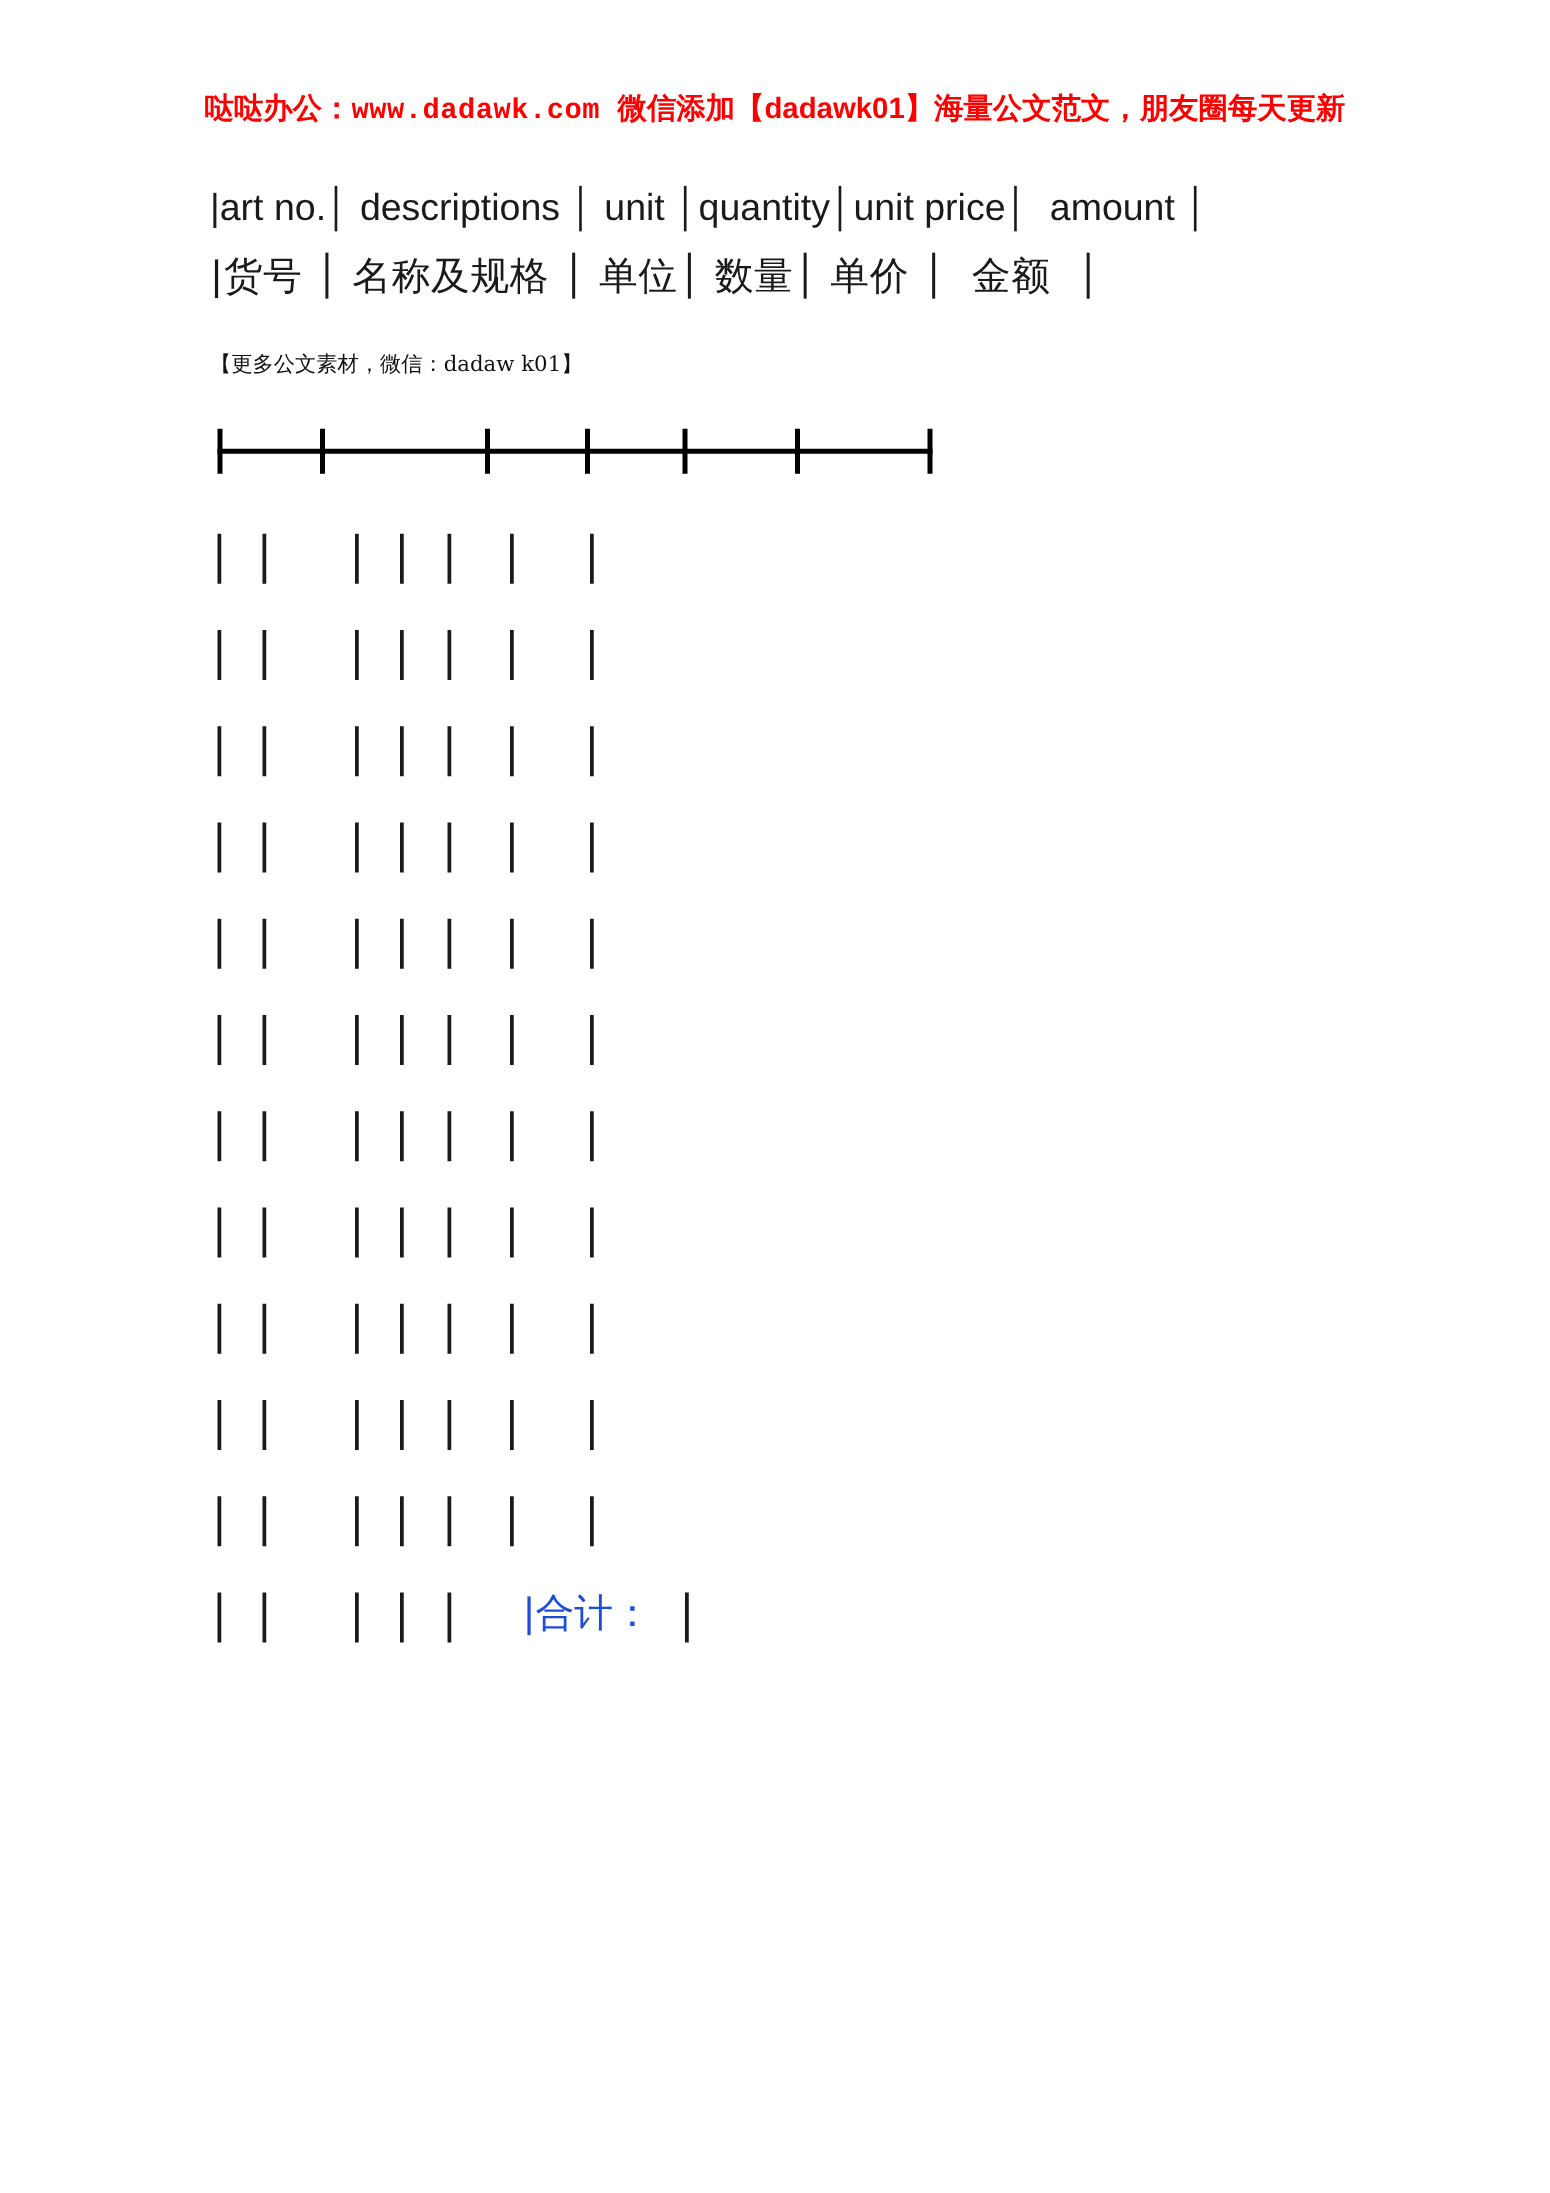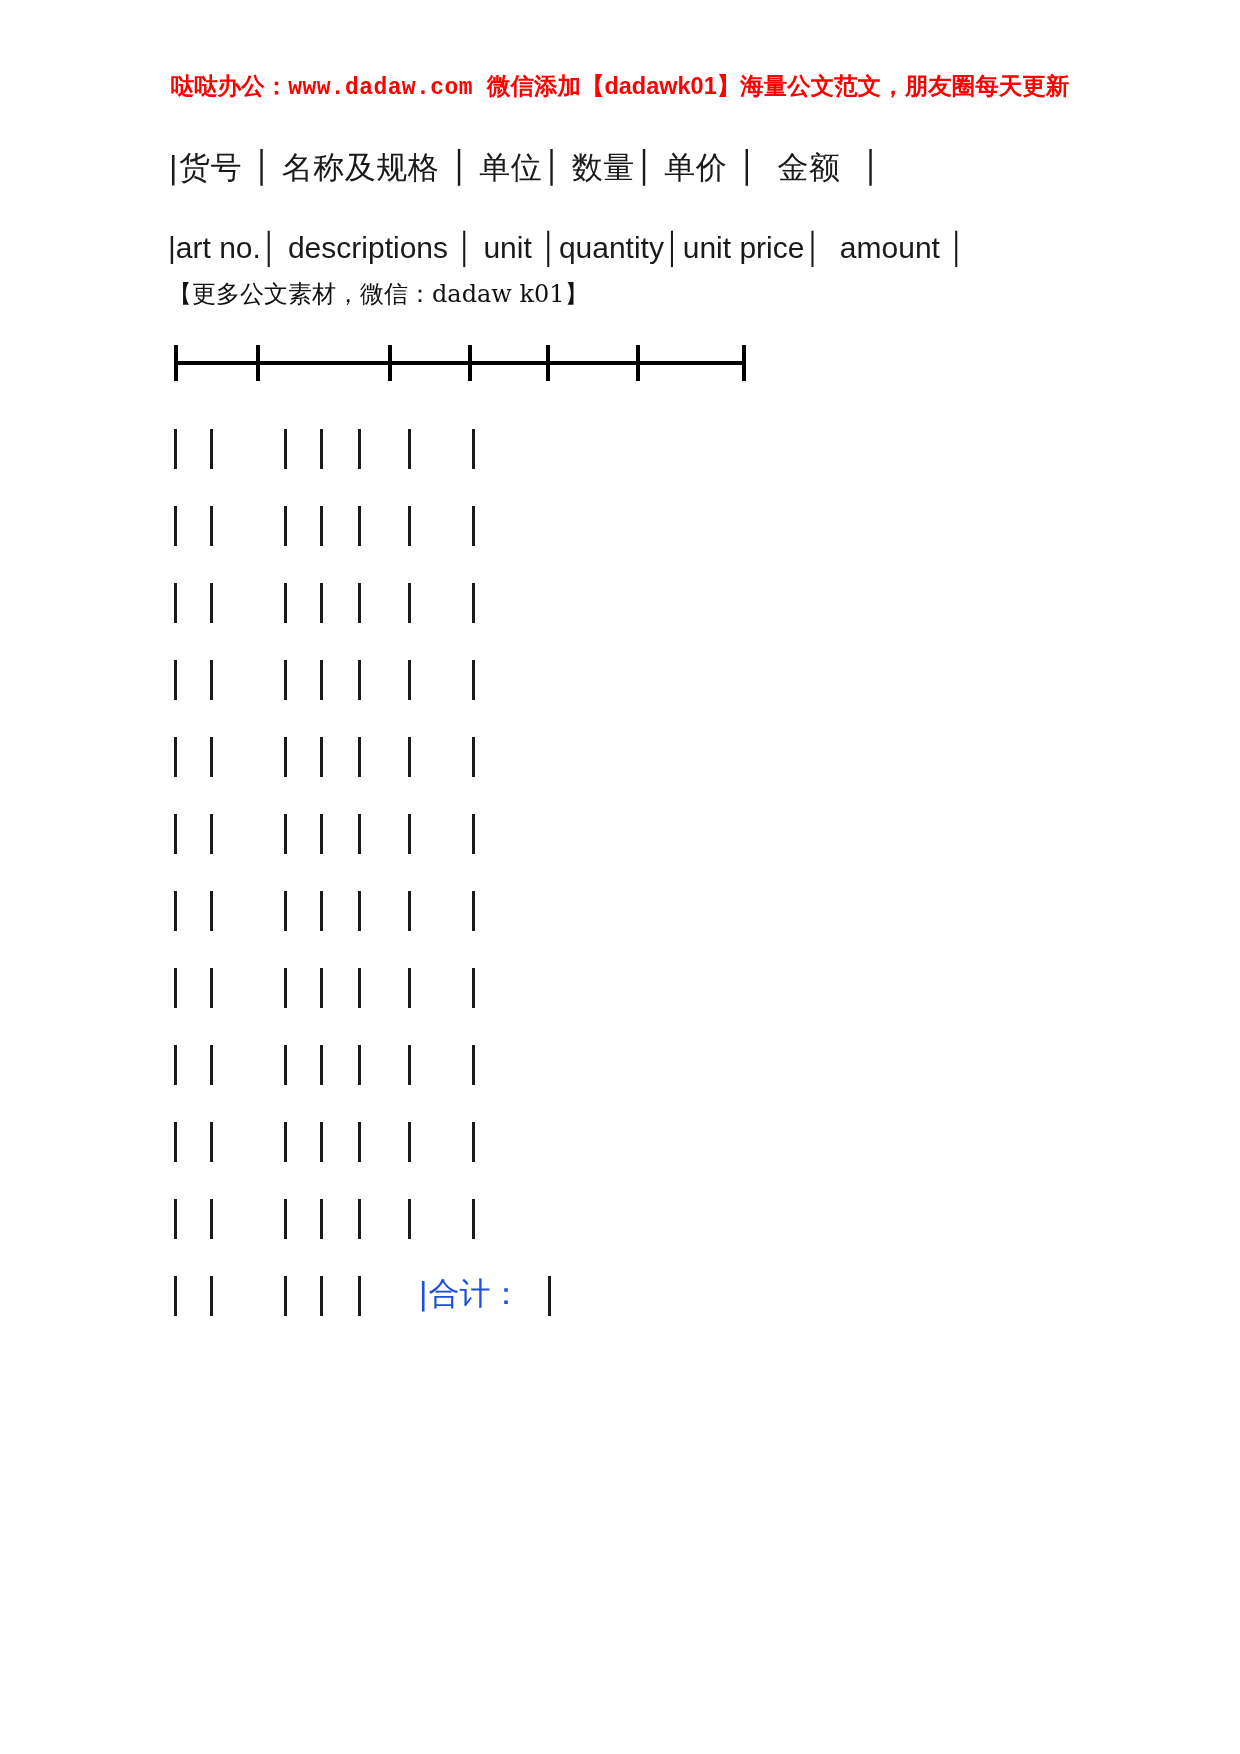--- a/index.html
+++ b/index.html
@@ -81,21 +81,21 @@
   }
   .hdr-en {
     font-size: 30px;
     font-family: "Liberation Sans", "DejaVu Sans", sans-serif;
     letter-spacing: 0px;
   }
 
   .wm-inline {
     white-space: pre;
     font-family: "DejaVu Serif", "Liberation Serif", serif;
-    font-size: 24px;
+    font-size: 17px;
     line-height: 34px;
     color: #111111;
     margin-top: 2px;
   }
 
   
   .rule-wrap {
     position: relative;
     height: 52px;
     margin-top: 28px;
@@ -140,27 +140,27 @@
     line-height: 50px;
     white-space: pre;
     color: #1d4ed8;
   }
 </style>
 </head>
 <body>
 
 <div class="page">
 
-  <div class="wm-top"><span>哒哒办公：</span><span class="mono">www.dadaw.com</span><span class="gap"></span><span>微信添加【dadawk01】海量公文范文，朋友圈每天更新</span></div>
+  <div class="wm-top"><span>哒哒办公：</span><span class="mono">www.dadawk.com</span><span class="gap"></span><span>微信添加【dadawk01】海量公文范文，朋友圈每天更新</span></div>
 
   <div class="content">
 
+    <div class="hdr-row hdr-en">|art no.│ descriptions │ unit │quantity│unit price│  amount │</div>
+
     <div class="hdr-row hdr-cn">|货号 │ 名称及规格 │ 单位│ 数量│ 单价 │  金额  │</div>
-
-    <div class="hdr-row hdr-en">|art no.│ descriptions │ unit │quantity│unit price│  amount │</div>
 
     <div class="wm-inline">【更多公文素材，微信：dadaw k01】</div>
 
     <div class="rule-wrap">
       <div class="rule-line"></div>
       <div class="tick" style="left:6px"></div>
       <div class="tick" style="left:88px"></div>
       <div class="tick" style="left:220px"></div>
       <div class="tick" style="left:300px"></div>
       <div class="tick" style="left:378px"></div>

